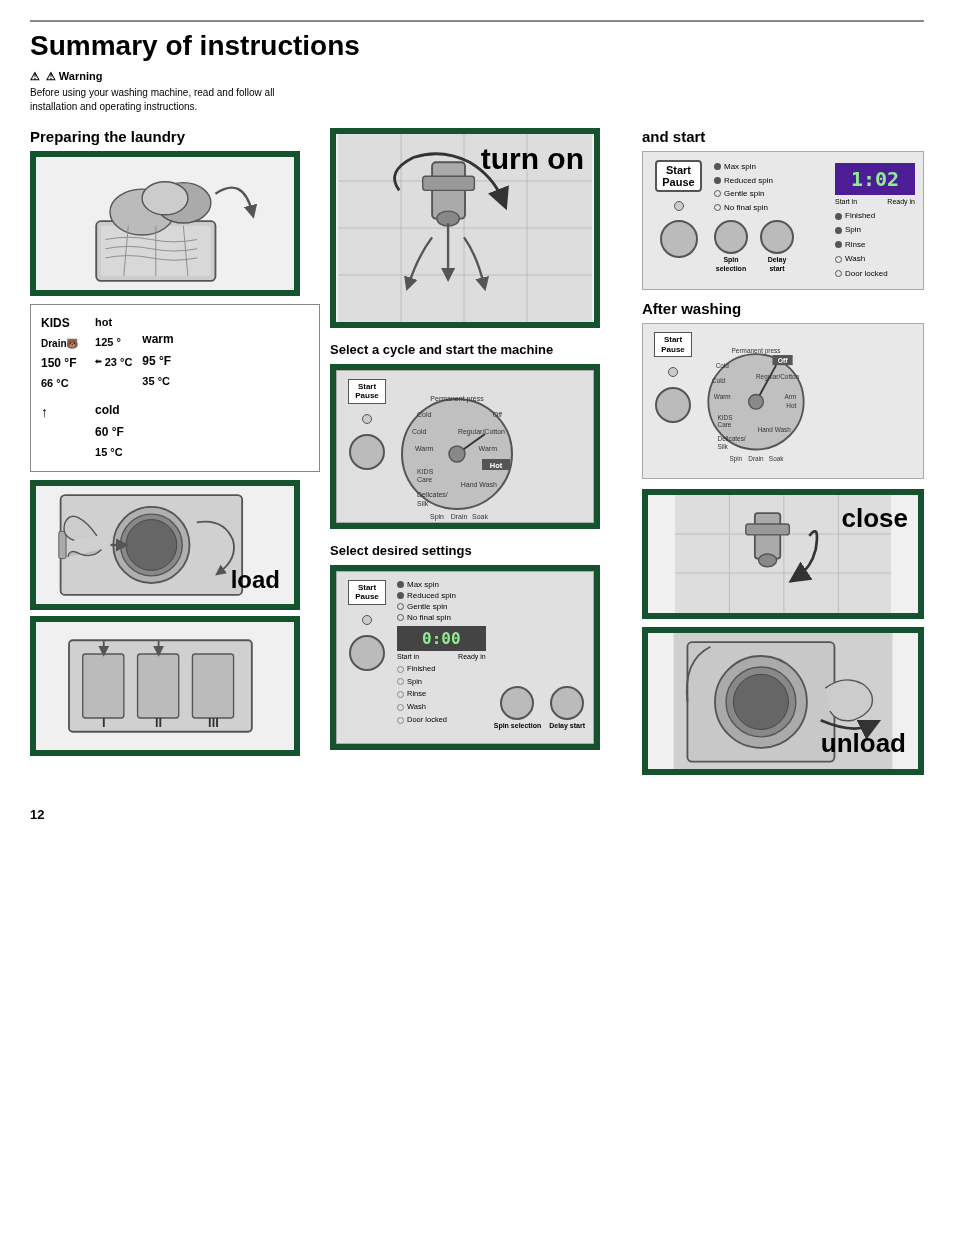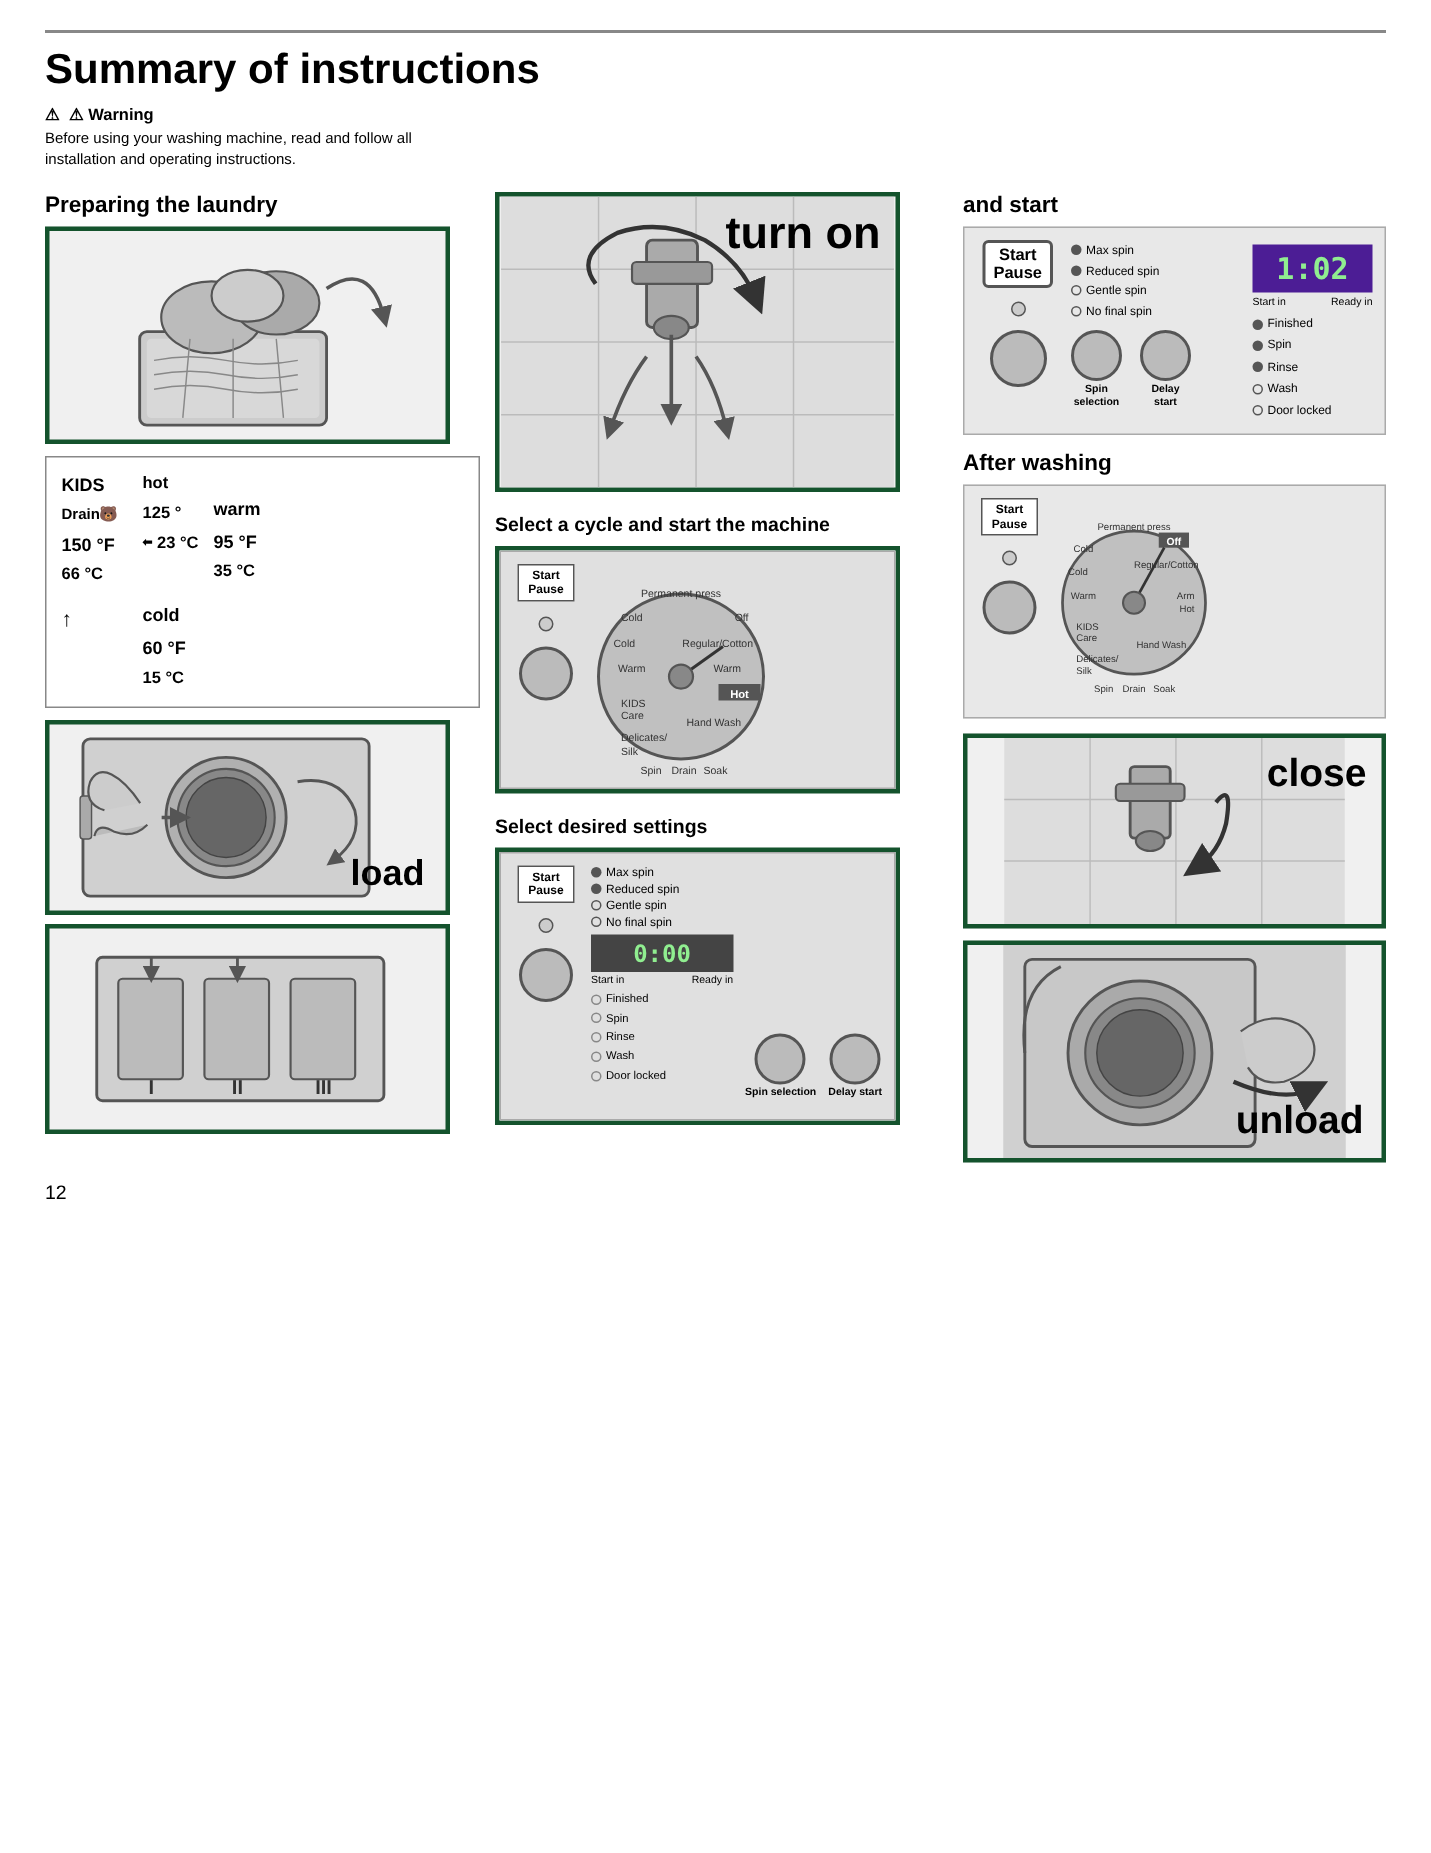--- a/index.html
+++ b/index.html
@@ -55,21 +55,21 @@
     }
 
     .section-title {
       font-size: 15px;
       font-weight: bold;
       margin-bottom: 6px;
     }
 
     
     .illus-box {
-      border: 3px solid #14532d;
+      border: 6px solid #14532d;
       background: #f0f0f0;
       display: flex;
       align-items: center;
       justify-content: center;
       overflow: hidden;
       position: relative;
     }
 
     .illus-box .overlay-text {
       position: absolute;
@@ -719,13 +719,13 @@
             <path d="M 0 0 L 8 4 L 0 8 Z" fill="#333"></path>
           </marker>
         </defs>
       </svg>
       <span class="bottom-text" style="font-size:26px; font-weight:bold; position:absolute; bottom:10px; right:12px; color:#000;">unload</span>
     </div>
 
   </div>
 </div>
 
-<div style="position:relative; margin-top:12px; font-size:13px; font-weight:normal;">12</div>
+<div style="position:relative; margin-top:32px; font-size:13px; font-weight:bold;">12</div>
 
 </body></html>

